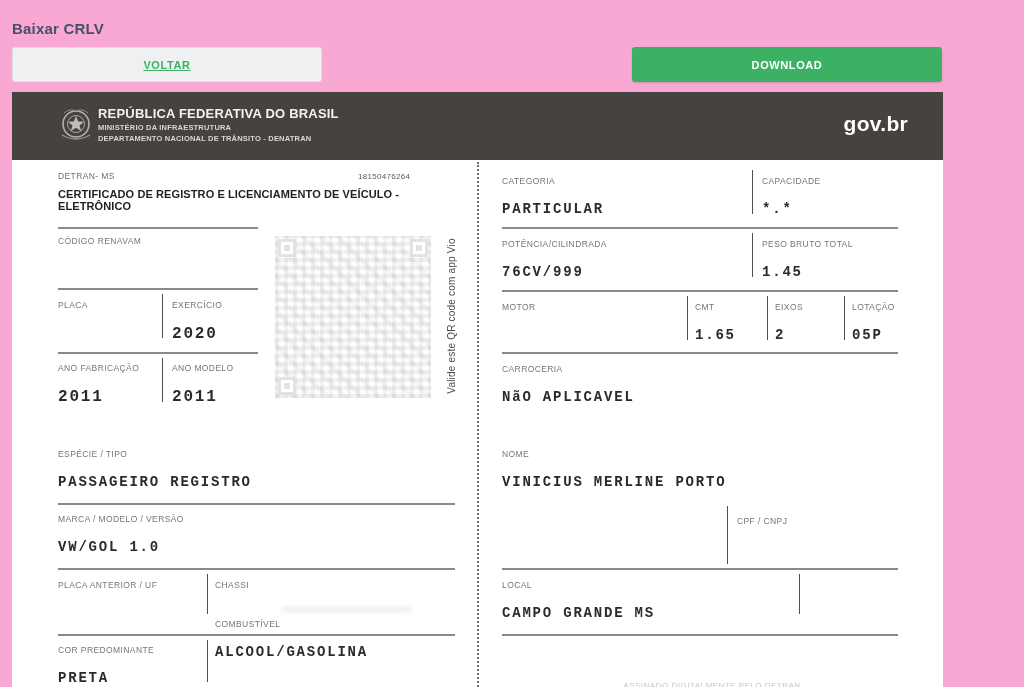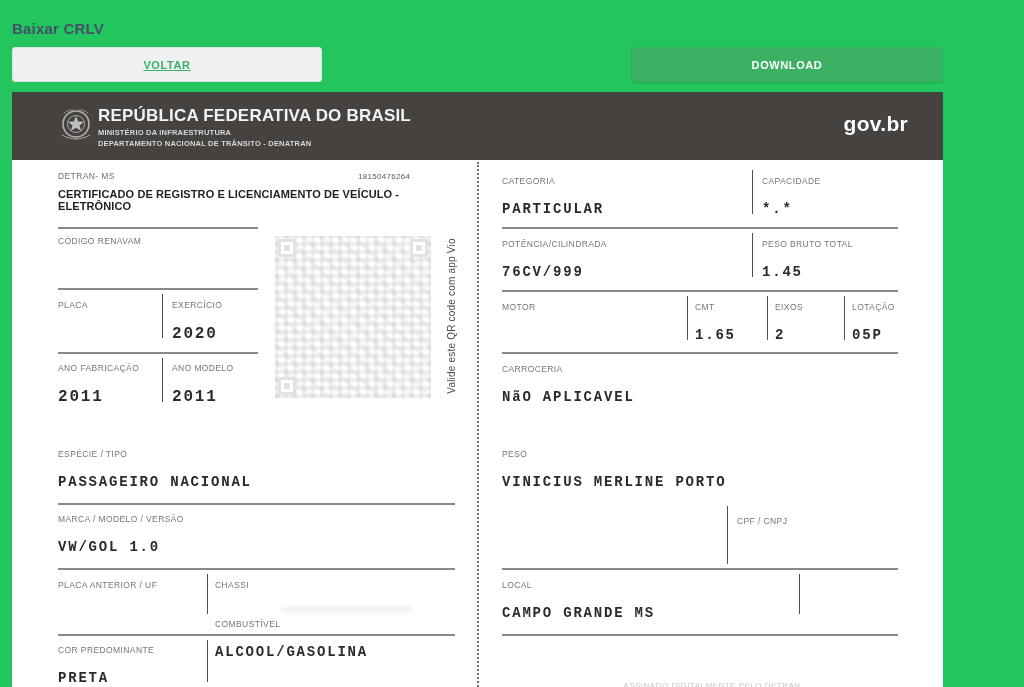--- a/index.html
+++ b/index.html
@@ -1,30 +1,30 @@
 <!DOCTYPE html>
 <html><head>
 <meta charset="utf-8">
 <style>
   html,body{margin:0;padding:0;background:#ffffff;}
   body{font-family:"Liberation Sans",sans-serif;}
-  #stage{position:relative;width:1024px;height:687px;background:#22c55e;overflow:hidden;}
+  #stage{position:relative;width:1024px;height:687px;background:#f9a8d4;overflow:hidden;}
 
   
   .page-title{position:absolute;left:12px;top:20px;font-size:15px;font-weight:bold;color:#44506a;letter-spacing:.2px;}
   .btn{position:absolute;top:47px;height:35px;border-radius:3px;display:flex;align-items:center;justify-content:center;
        font-size:11px;font-weight:bold;letter-spacing:.6px;cursor:pointer;box-sizing:border-box;}
   .btn-voltar{left:12px;width:310px;background:#eef0f2;border:1px solid #dde1e5;color:#3cb164;text-decoration:underline;}
   .btn-download{left:632px;width:310px;background:#3cb164;color:#ffffff;box-shadow:0 1px 2px rgba(0,0,0,.15);}
 
   
   .gov-header{position:absolute;left:12px;top:92px;width:931px;height:68px;background:#454240;}
   .coa{position:absolute;left:46px;top:13px;}
   .gov-text{position:absolute;left:86px;top:14px;color:#f2f2f2;}
-  .gov-republic{font-size:17px;font-weight:bold;letter-spacing:.2px;}
+  .gov-republic{font-size:13px;font-weight:bold;letter-spacing:.2px;}
   .gov-sub{font-size:7.5px;font-weight:bold;color:#d8d8d8;margin-top:2px;letter-spacing:.2px;}
   .gov-brand{position:absolute;right:35px;top:20px;font-size:21px;font-weight:bold;color:#ffffff;letter-spacing:.3px;}
 
   
   .doc{position:absolute;left:12px;top:160px;width:931px;height:527px;background:#ffffff;}
   .flabel{font-size:8.5px;color:#757575;letter-spacing:.4px;white-space:nowrap;}
   .fvalue{font-family:"Liberation Mono","DejaVu Sans Mono",monospace;font-weight:bold;font-size:14px;color:#2d2a27;
           letter-spacing:1.8px;margin-top:15px;white-space:nowrap;}
   .fvalue.big{font-size:16px;}
   .cell{position:absolute;}
@@ -117,21 +117,21 @@
       <div class="flabel">ANO FABRICAÇÃO</div>
       <div class="fvalue big">2011</div>
     </div>
     <div class="cell" style="left:160px;top:203px">
       <div class="flabel">ANO MODELO</div>
       <div class="fvalue big">2011</div>
     </div>
 
     <div class="cell" style="left:46px;top:289px">
       <div class="flabel">ESPÉCIE / TIPO</div>
-      <div class="fvalue">PASSAGEIRO NACIONAL</div>
+      <div class="fvalue">PASSAGEIRO REGISTRO</div>
     </div>
     <div class="hline" style="left:46px;top:343px;width:397px"></div>
     <div class="cell" style="left:46px;top:354px">
       <div class="flabel">MARCA / MODELO / VERSÃO</div>
       <div class="fvalue">VW/GOL 1.0</div>
     </div>
 
     <div class="hline" style="left:46px;top:408px;width:397px"></div>
     <div class="vline" style="left:195px;top:414px;height:40px"></div>
     <div class="cell" style="left:46px;top:420px">
@@ -197,21 +197,21 @@
       <div class="fvalue">05P</div>
     </div>
 
     <div class="hline" style="left:490px;top:192px;width:396px"></div>
     <div class="cell" style="left:490px;top:204px">
       <div class="flabel">CARROCERIA</div>
       <div class="fvalue">NãO APLICAVEL</div>
     </div>
 
     <div class="cell" style="left:490px;top:289px">
-      <div class="flabel">PESO</div>
+      <div class="flabel">NOME</div>
       <div class="fvalue">VINICIUS MERLINE PORTO</div>
     </div>
 
     <div class="vline" style="left:715px;top:346px;height:58px"></div>
     <div class="cell" style="left:725px;top:356px">
       <div class="flabel">CPF / CNPJ</div>
       <div class="fvalue"></div>
     </div>
 
     <div class="hline" style="left:490px;top:408px;width:396px"></div>

